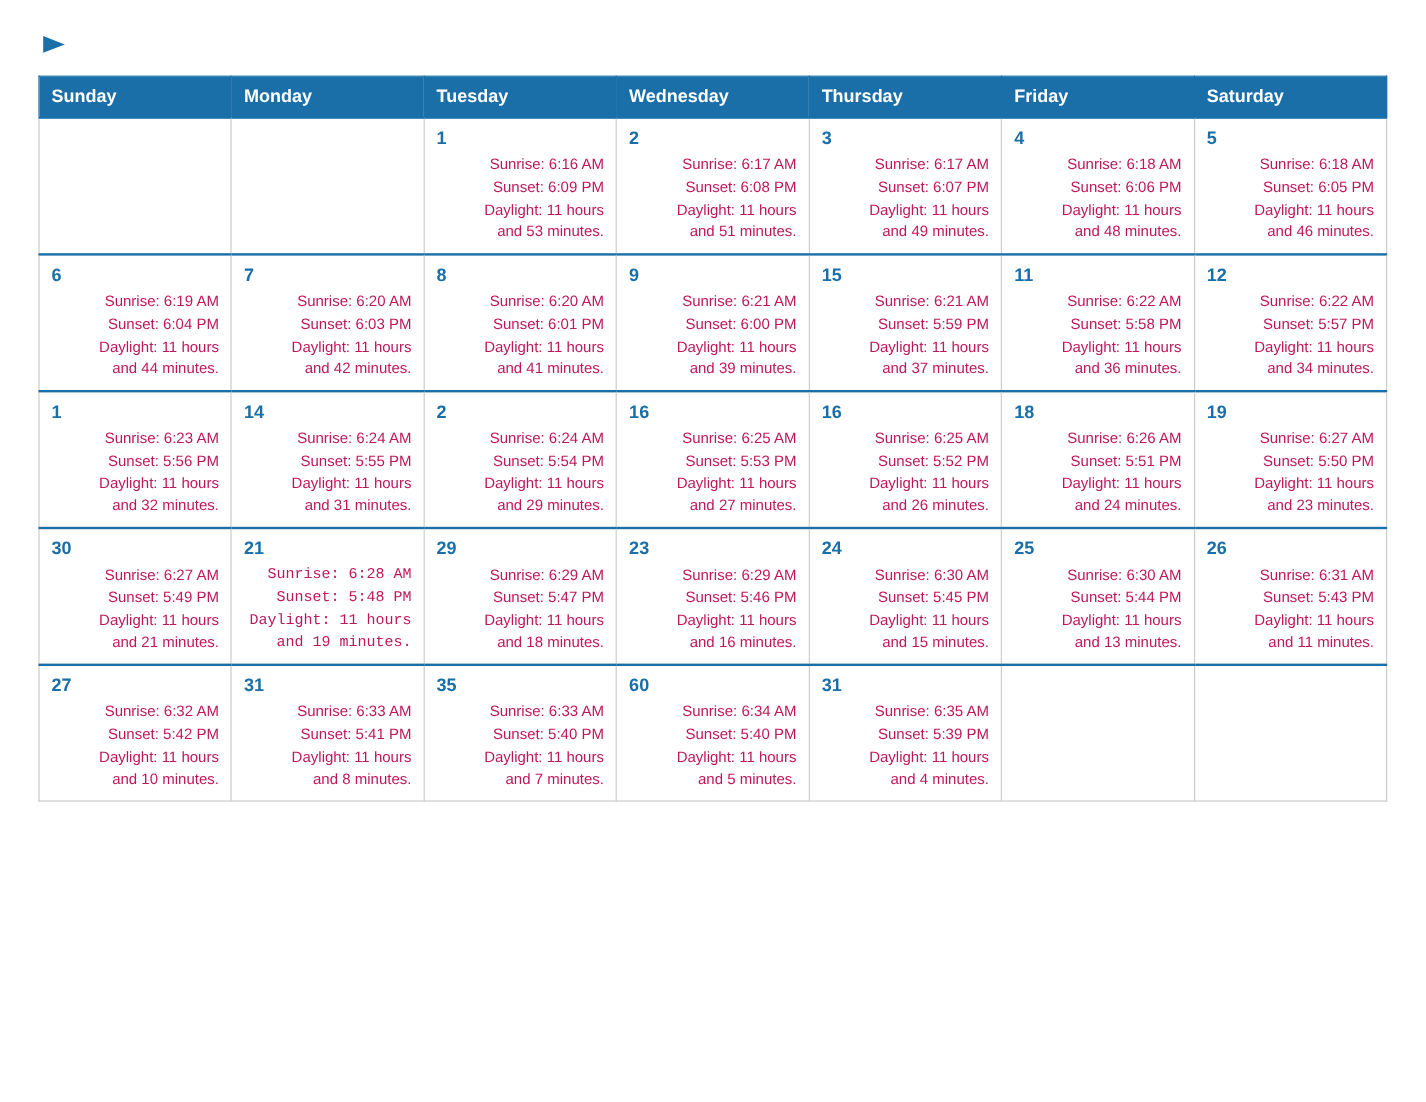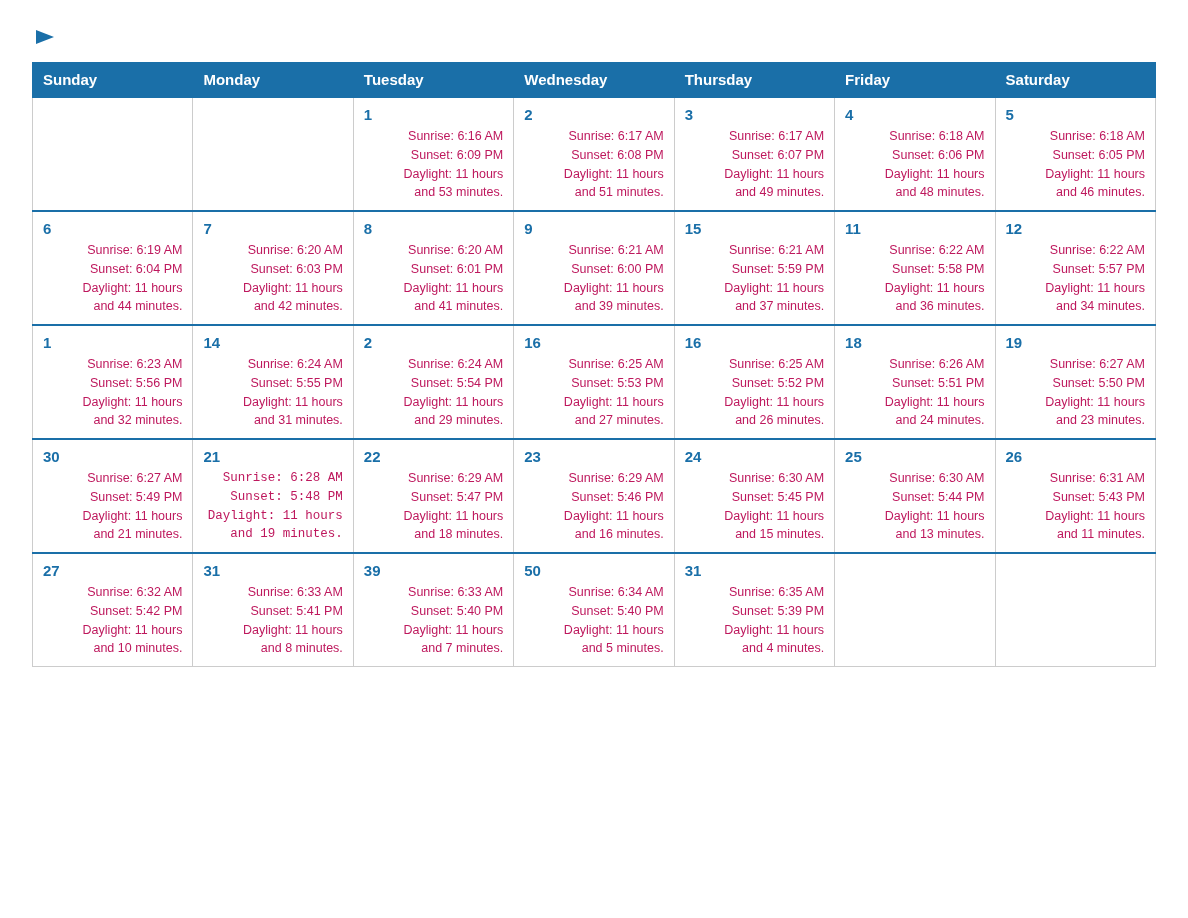--- a/index.html
+++ b/index.html
@@ -279,21 +279,21 @@
 and 21 minutes.</div>
         </td>
         <td>
           <span class="day-num">21</span>
           <div class="day-info" style="white-space: pre-line; font-family: Liberation Mono, monospace;">Sunrise: 6:28 AM
 Sunset: 5:48 PM
 Daylight: 11 hours
 and 19 minutes.</div>
         </td>
         <td>
-          <span class="day-num">22</span>
+          <span class="day-num">29</span>
           <div class="day-info" style="white-space: pre-line;">Sunrise: 6:29 AM
 Sunset: 5:47 PM
 Daylight: 11 hours
 and 18 minutes.</div>
         </td>
         <td>
           <span class="day-num">23</span>
           <div class="day-info" style="white-space: pre-line;">Sunrise: 6:29 AM
 Sunset: 5:46 PM
 Daylight: 11 hours
@@ -330,28 +330,28 @@
 and 10 minutes.</div>
         </td>
         <td>
           <span class="day-num">31</span>
           <div class="day-info" style="white-space: pre-line;">Sunrise: 6:33 AM
 Sunset: 5:41 PM
 Daylight: 11 hours
 and 8 minutes.</div>
         </td>
         <td>
-          <span class="day-num">39</span>
+          <span class="day-num">35</span>
           <div class="day-info" style="white-space: pre-line;">Sunrise: 6:33 AM
 Sunset: 5:40 PM
 Daylight: 11 hours
 and 7 minutes.</div>
         </td>
         <td>
-          <span class="day-num">50</span>
+          <span class="day-num">60</span>
           <div class="day-info" style="white-space: pre-line; margin-left: 16px;">Sunrise: 6:34 AM
 Sunset: 5:40 PM
 Daylight: 11 hours
 and 5 minutes.</div>
         </td>
         <td>
           <span class="day-num">31</span>
           <div class="day-info" style="white-space: pre-line;">Sunrise: 6:35 AM
 Sunset: 5:39 PM
 Daylight: 11 hours

